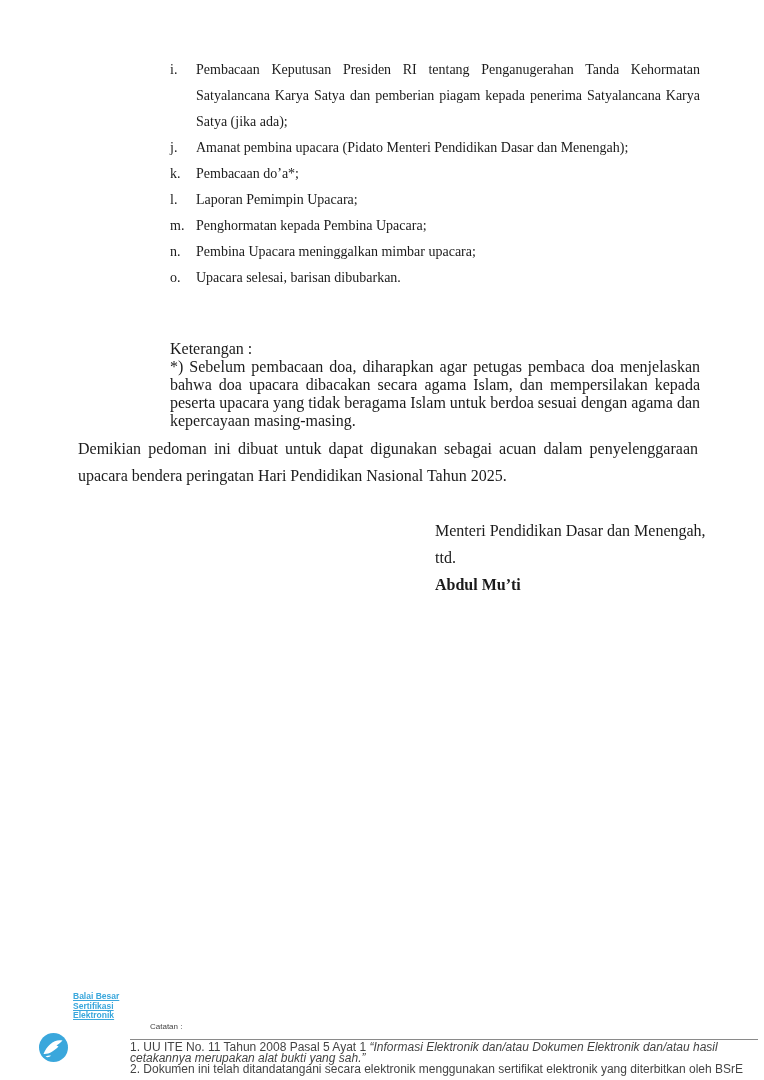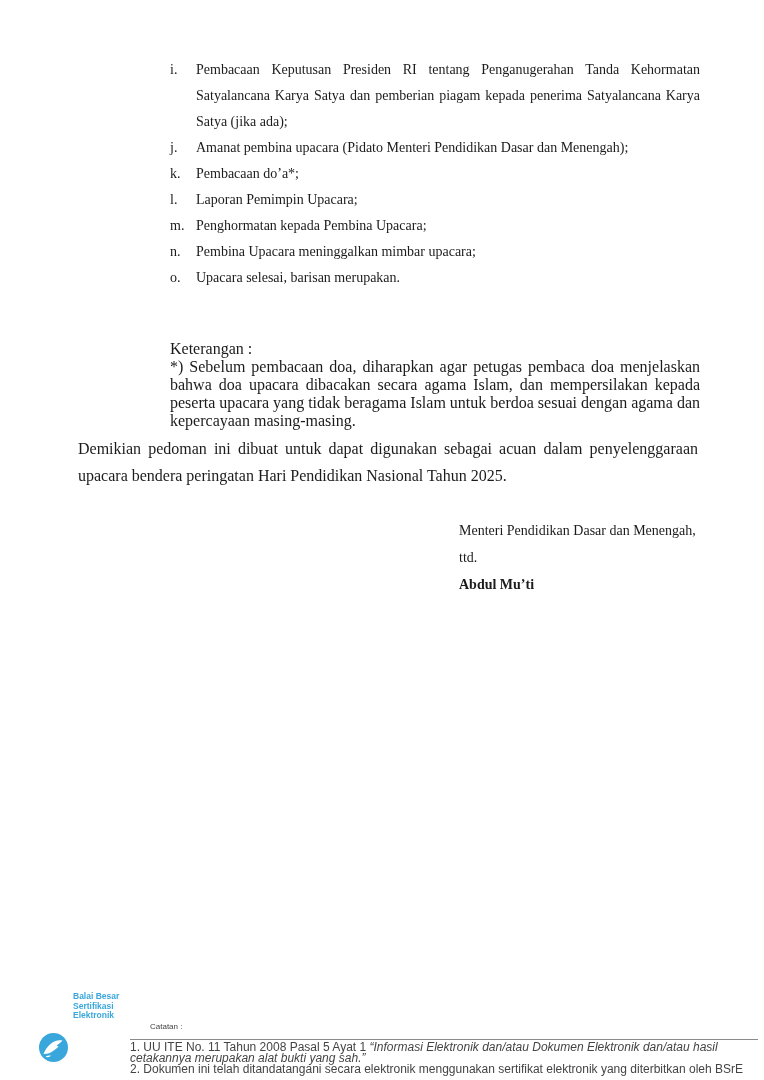--- a/index.html
+++ b/index.html
@@ -49,42 +49,42 @@
     font-size: 16px;
     line-height: 27px;
     text-align: justify;
   }
 
   
   .signature {
     position: absolute;
     left: 435px;
     top: 517px;
-    font-size: 14px;
+    font-size: 16px;
     line-height: 27px;
-    margin-left: 24px;
   }
   .signature .name { font-weight: bold; }
 
   
   .footer-logo-icon {
     position: absolute;
     left: 39px;
     top: 1033px;
     width: 29px;
     height: 29px;
   }
   .footer-logo-text {
     position: absolute;
     left: 73px;
     top: 992px;
     font-family: "Liberation Sans", "DejaVu Sans", sans-serif;
     font-weight: bold;
     font-size: 8.5px;
     line-height: 9.5px;
+    text-decoration: underline;
   }
   .catatan-label {
     position: absolute;
     left: 130px;
     top: 1022px;
     font-family: "Liberation Sans", "DejaVu Sans", sans-serif;
     font-size: 8px;
     color: #444444;
     margin-left: 20px;
   }
@@ -132,21 +132,21 @@
     <div class="li">
       <span class="marker">m.</span>
       <span class="litext">Penghormatan kepada Pembina Upacara;</span>
     </div>
     <div class="li">
       <span class="marker">n.</span>
       <span class="litext">Pembina Upacara meninggalkan mimbar upacara;</span>
     </div>
     <div class="li">
       <span class="marker">o.</span>
-      <span class="litext">Upacara selesai, barisan merupakan.</span>
+      <span class="litext">Upacara selesai, barisan dibubarkan.</span>
     </div>
   </div>
 
   <div class="keterangan">
     <div class="kheading">Keterangan :</div>
     <div class="kbody">*) Sebelum pembacaan doa, diharapkan agar petugas pembaca doa menjelaskan bahwa doa upacara dibacakan secara agama Islam, dan mempersilakan kepada peserta upacara yang tidak beragama Islam untuk berdoa sesuai dengan agama dan kepercayaan masing-masing.</div>
   </div>
 
   <div class="closing">Demikian pedoman ini dibuat untuk dapat digunakan sebagai acuan dalam penyelenggaraan upacara bendera peringatan Hari Pendidikan Nasional Tahun 2025.</div>
 

